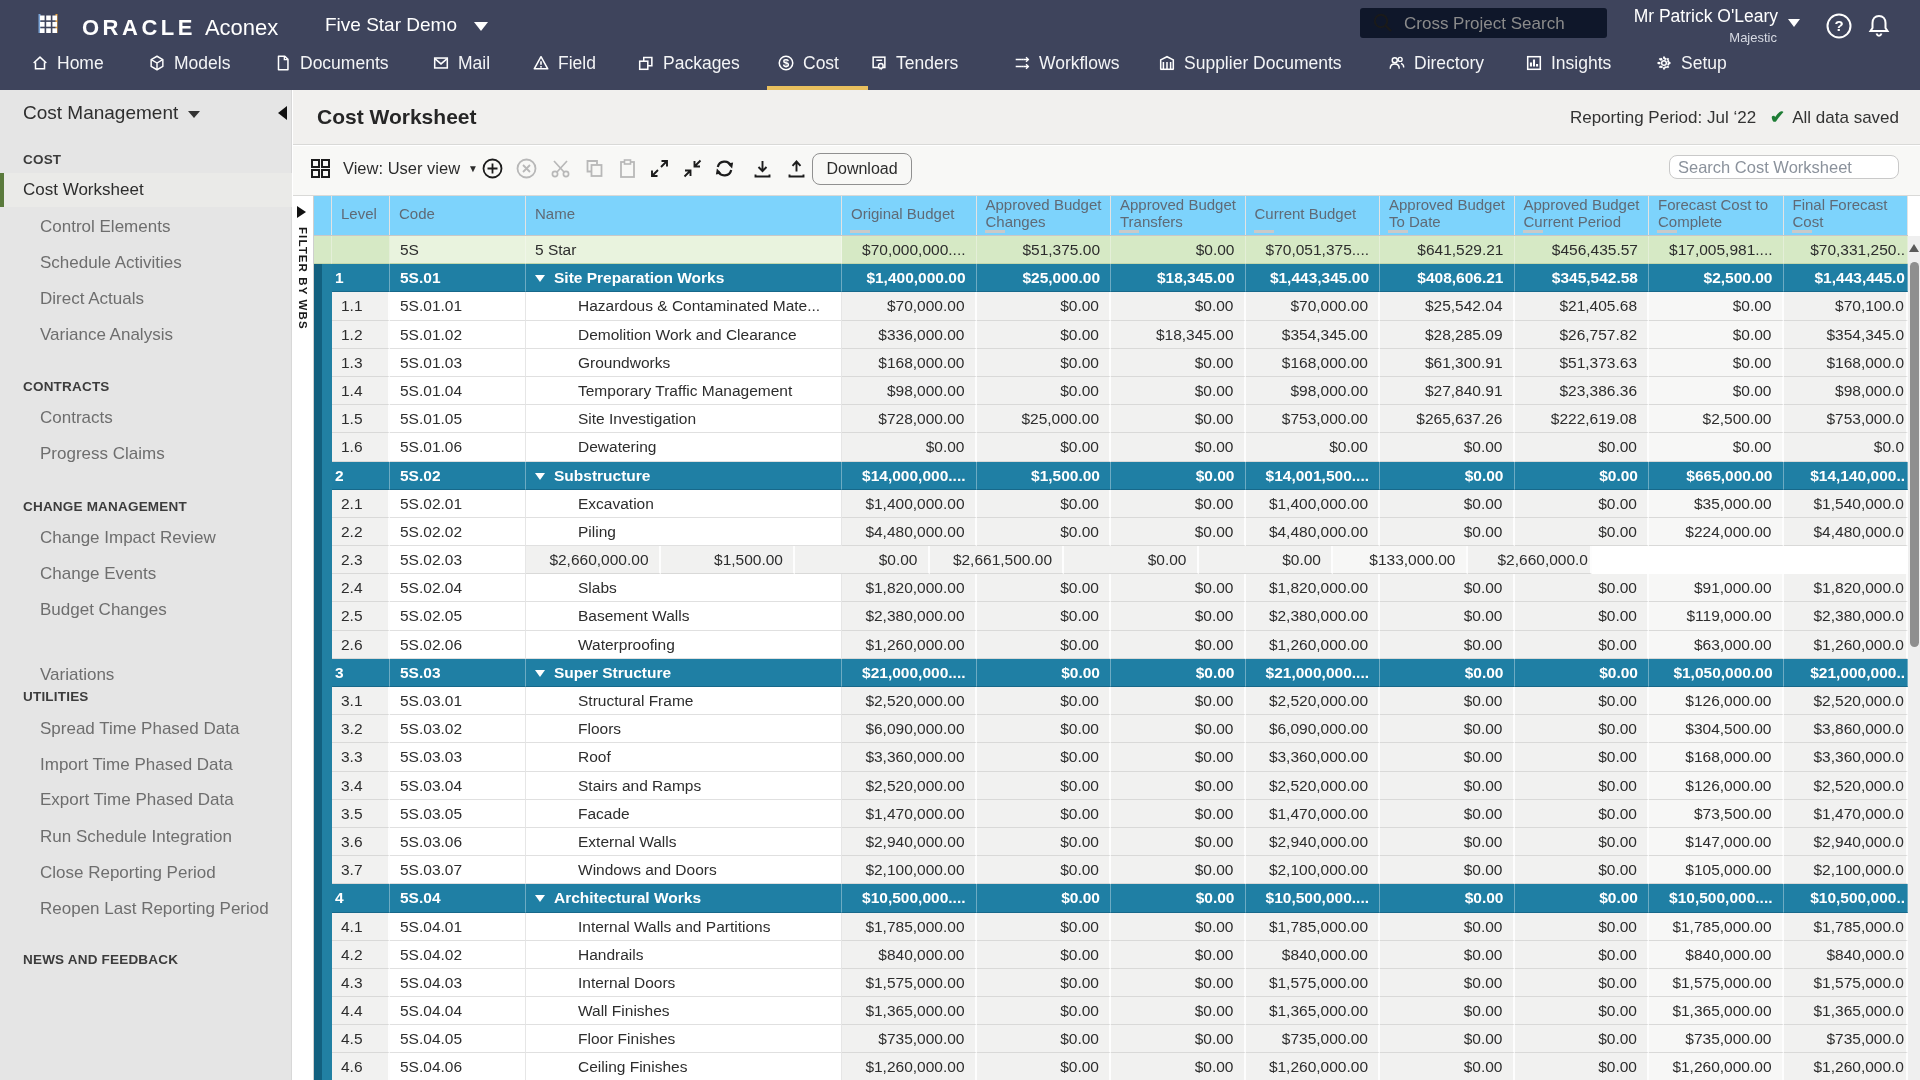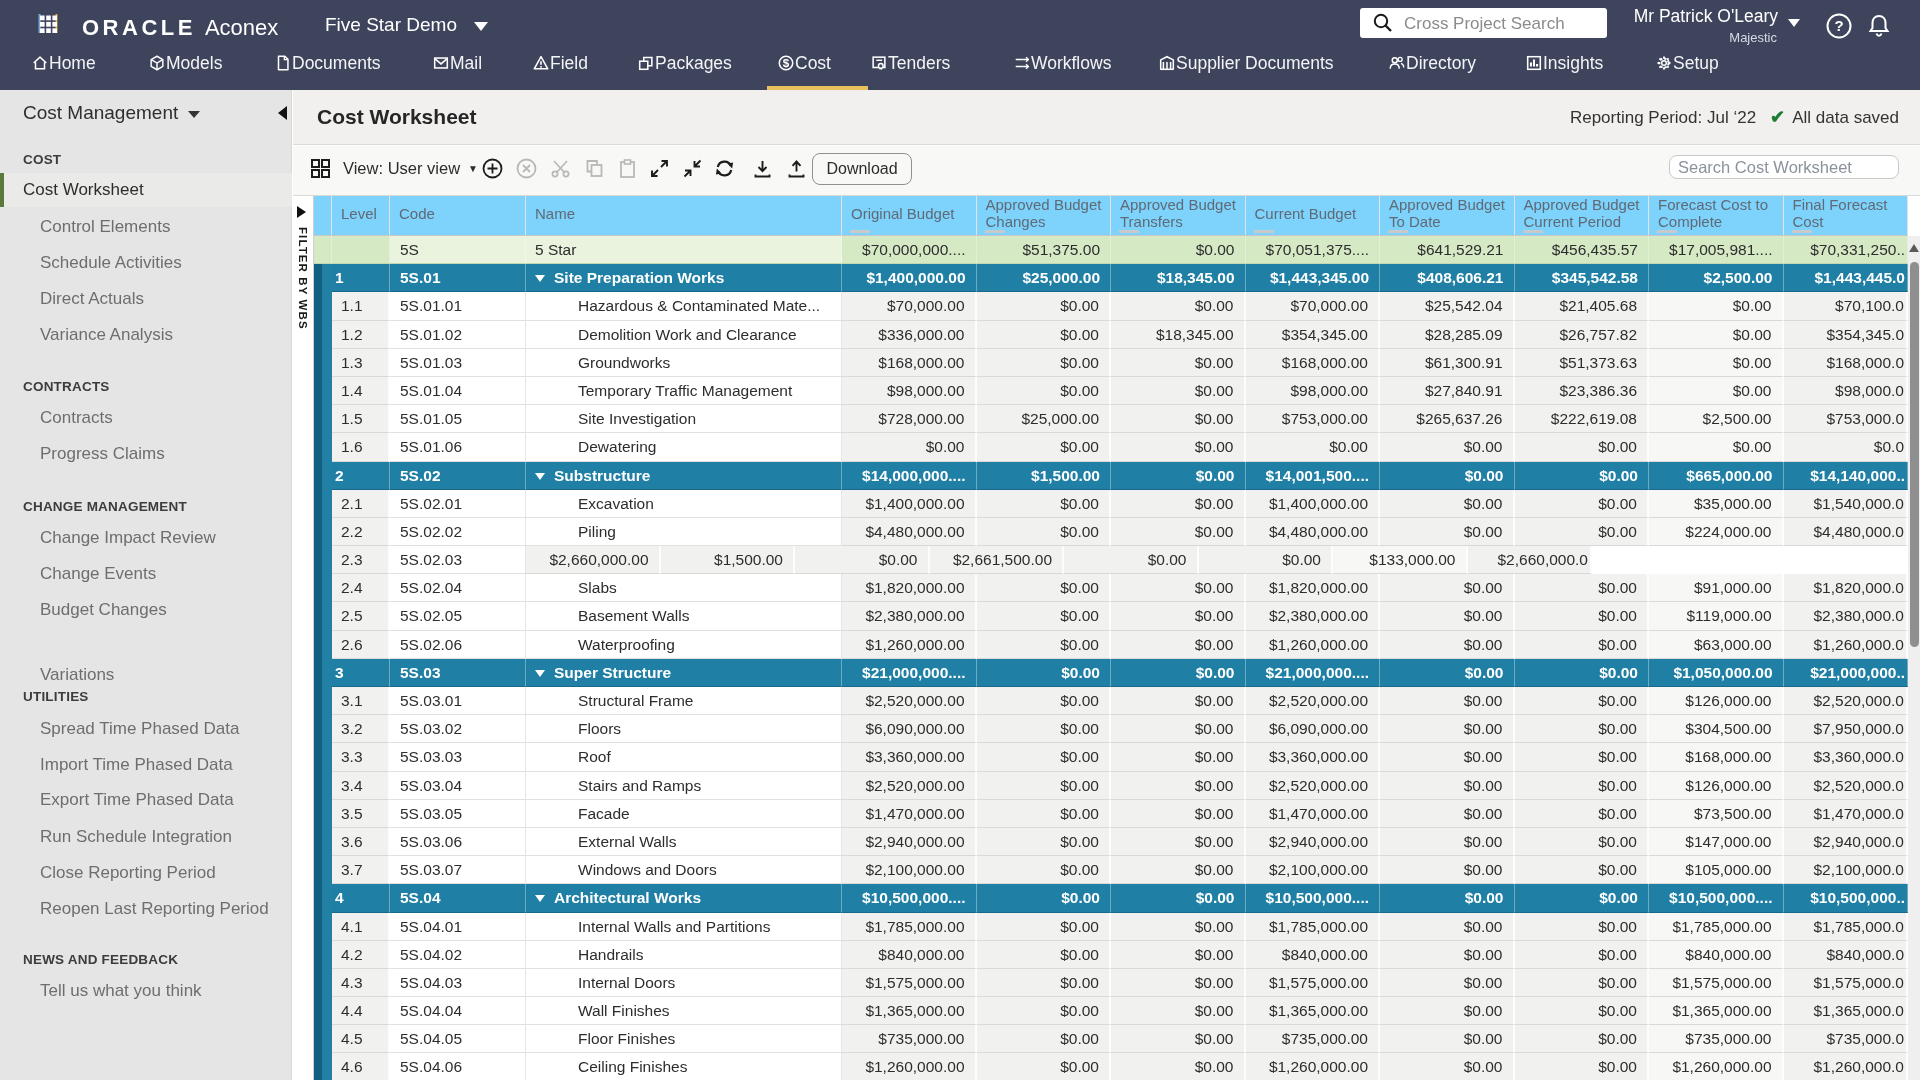--- a/index.html
+++ b/index.html
@@ -3,28 +3,28 @@
 <style>
 *{margin:0;padding:0;box-sizing:border-box}
 html,body{width:1920px;height:1080px;overflow:hidden;font-family:"Liberation Sans",sans-serif;background:#fff}
 .abs{position:absolute}
 
 #topbar{position:absolute;left:0;top:0;width:1920px;height:90px;background:#3e445c}
 #logo{position:absolute;left:82px;top:15px;color:#fff;font-size:22px;letter-spacing:3.5px;font-weight:bold}
 #logo .ac{font-weight:400;letter-spacing:0;margin-left:9px;font-size:22px}
 #proj{position:absolute;left:325px;top:14px;color:#fff;font-size:19px}
 #projcar{position:absolute;left:474px;top:22px;width:0;height:0;border-left:7.5px solid transparent;border-right:7.5px solid transparent;border-top:9px solid #fff}
-#srch{position:absolute;left:1360px;top:8px;width:247px;height:30px;background:#ffffff;border-radius:3px}
+#srch{position:absolute;left:1360px;top:8px;width:247px;height:30px;background:#0f172a;border-radius:3px}
 #srch .ph{position:absolute;left:44px;top:6px;font-size:17px;color:#8b8b8b}
 #uname{position:absolute;right:142px;top:6px;color:#fff;font-size:17.5px;white-space:nowrap}
 #unamecar{position:absolute;left:1788px;top:19px;width:0;height:0;border-left:6.5px solid transparent;border-right:6.5px solid transparent;border-top:8px solid #fff}
 #usub{position:absolute;right:143px;top:30px;color:#d7dae3;font-size:13px}
 .hic{position:absolute;top:13px;color:#fff}
 
-.navitem{position:absolute;top:48px;height:30px;display:flex;align-items:center;color:#f3f4f6;font-size:17.5px}
+.navitem{position:absolute;top:48px;height:30px;display:flex;align-items:center;gap:8px;color:#f3f4f6;font-size:17.5px}
 #costline{position:absolute;left:767px;top:86px;width:101px;height:4px;background:#e9c05e}
 
 #sidebar{position:absolute;left:0;top:90px;width:292px;height:990px;background:#e5e5e5;border-right:1px solid #d8d8d8}
 #stitle{position:absolute;left:23px;top:12px;font-size:19px;color:#2f2f2f}
 #stitle .car{display:inline-block;width:0;height:0;border-left:6px solid transparent;border-right:6px solid transparent;border-top:7.5px solid #333;margin-left:10px;vertical-align:1px}
 #scoll{position:absolute;left:278px;top:16px;width:0;height:0;border-top:7px solid transparent;border-bottom:7px solid transparent;border-right:9.5px solid #111}
 .shdr{position:absolute;left:23px;font-size:13.5px;font-weight:bold;color:#3c3c3c;letter-spacing:.2px}
 .sitem{position:absolute;left:0;width:292px;height:34px;line-height:34px;padding-left:40px;font-size:17px;color:#6e6e6e}
 .sitem.act{background:#eaeae8;color:#2d2d2d;border-left:4px solid #5a7a3c;padding-left:19px}
 
@@ -232,21 +232,20 @@
     <div class="sitem" style="top:503px">Budget Changes</div>
     <div class="sitem" style="top:568px">Variations</div>
     <div class="shdr" style="top:599px">UTILITIES</div>
     <div class="sitem" style="top:622px">Spread Time Phased Data</div>
     <div class="sitem" style="top:693px">Export Time Phased Data</div>
     <div class="sitem" style="top:658px">Import Time Phased Data</div>
     <div class="sitem" style="top:730px">Run Schedule Integration</div>
     <div class="sitem" style="top:766px">Close Reporting Period</div>
     <div class="sitem" style="top:802px">Reopen Last Reporting Period</div>
     <div class="shdr" style="top:862px">NEWS AND FEEDBACK</div>
-    <div class="sitem" style="top:884px">Tell us what you think</div>
 </div>
 <div id="tbar">
     <h1>Cost Worksheet</h1>
     <div id="repp">Reporting Period: Jul ‘22<span class="chk">✔</span>All data saved</div>
   </div>
 <div id="toolbar">
   <div class="tico" style="left:17px"><svg width="21" height="21" viewBox="0 0 21 21" style="">
         <rect x="2" y="2" width="7" height="7" fill="none" stroke="#1c1c1c" stroke-width="2"></rect>
         <rect x="12" y="2" width="7" height="7" fill="none" stroke="#1c1c1c" stroke-width="2"></rect>
         <rect x="2" y="12" width="7" height="7" fill="none" stroke="#1c1c1c" stroke-width="2"></rect>
@@ -588,21 +587,21 @@
       <div class="c lv cG">3.2</div>
       <div class="c cd cW">5S.03.02</div>
       <div class="c nm cW ni">Floors</div>
       <div class="c n cGn">$6,090,000.00</div>
       <div class="c n cGn">$0.00</div>
       <div class="c n cGn">$0.00</div>
       <div class="c n cGn">$6,090,000.00</div>
       <div class="c n cGn">$0.00</div>
       <div class="c n cGn">$0.00</div>
       <div class="c n cWn">$304,500.00</div>
-      <div class="c n cGn">$7,950,000.0</div>
+      <div class="c n cGn">$3,860,000.0</div>
     </div>
     <div class="row ch">
       <div class="c ind gI"></div>
       <div class="c lv cG">3.3</div>
       <div class="c cd cW">5S.03.03</div>
       <div class="c nm cW ni">Roof</div>
       <div class="c n cGn">$3,360,000.00</div>
       <div class="c n cGn">$0.00</div>
       <div class="c n cGn">$0.00</div>
       <div class="c n cGn">$3,360,000.00</div>

